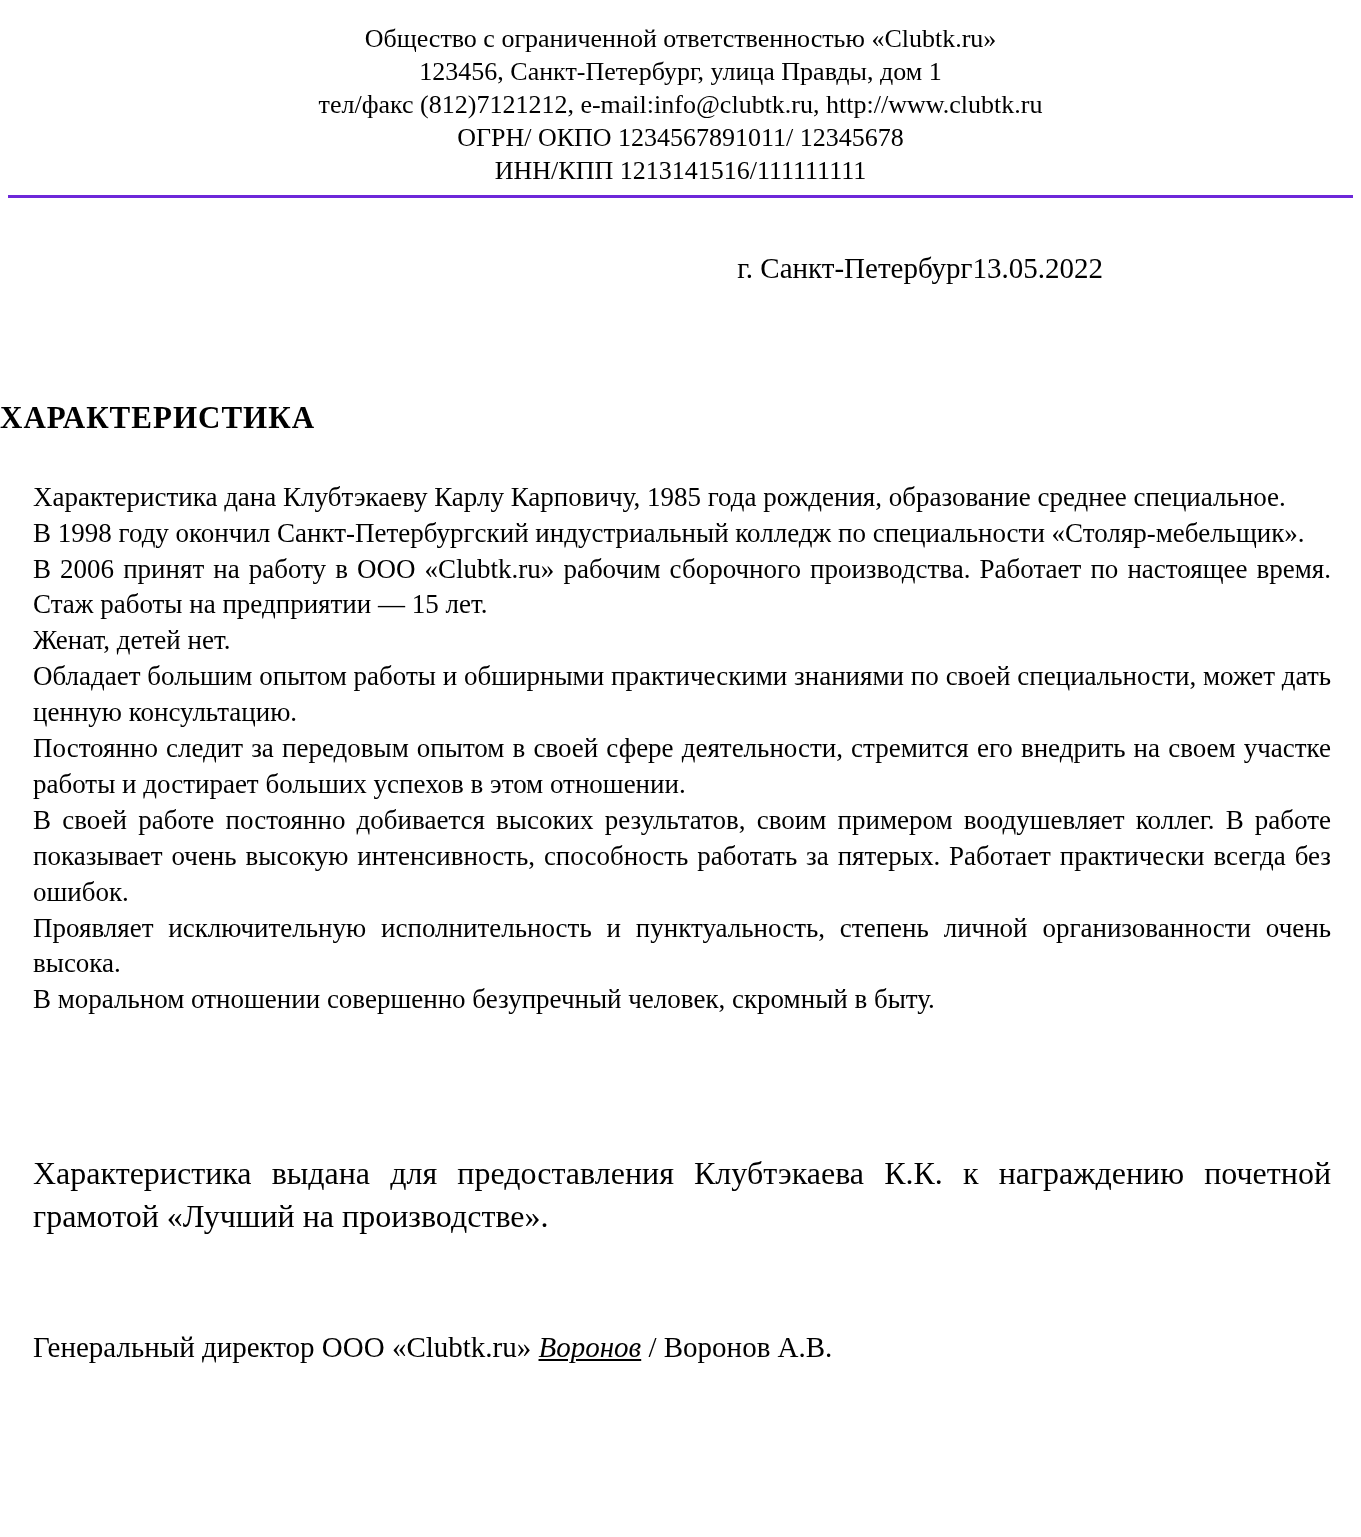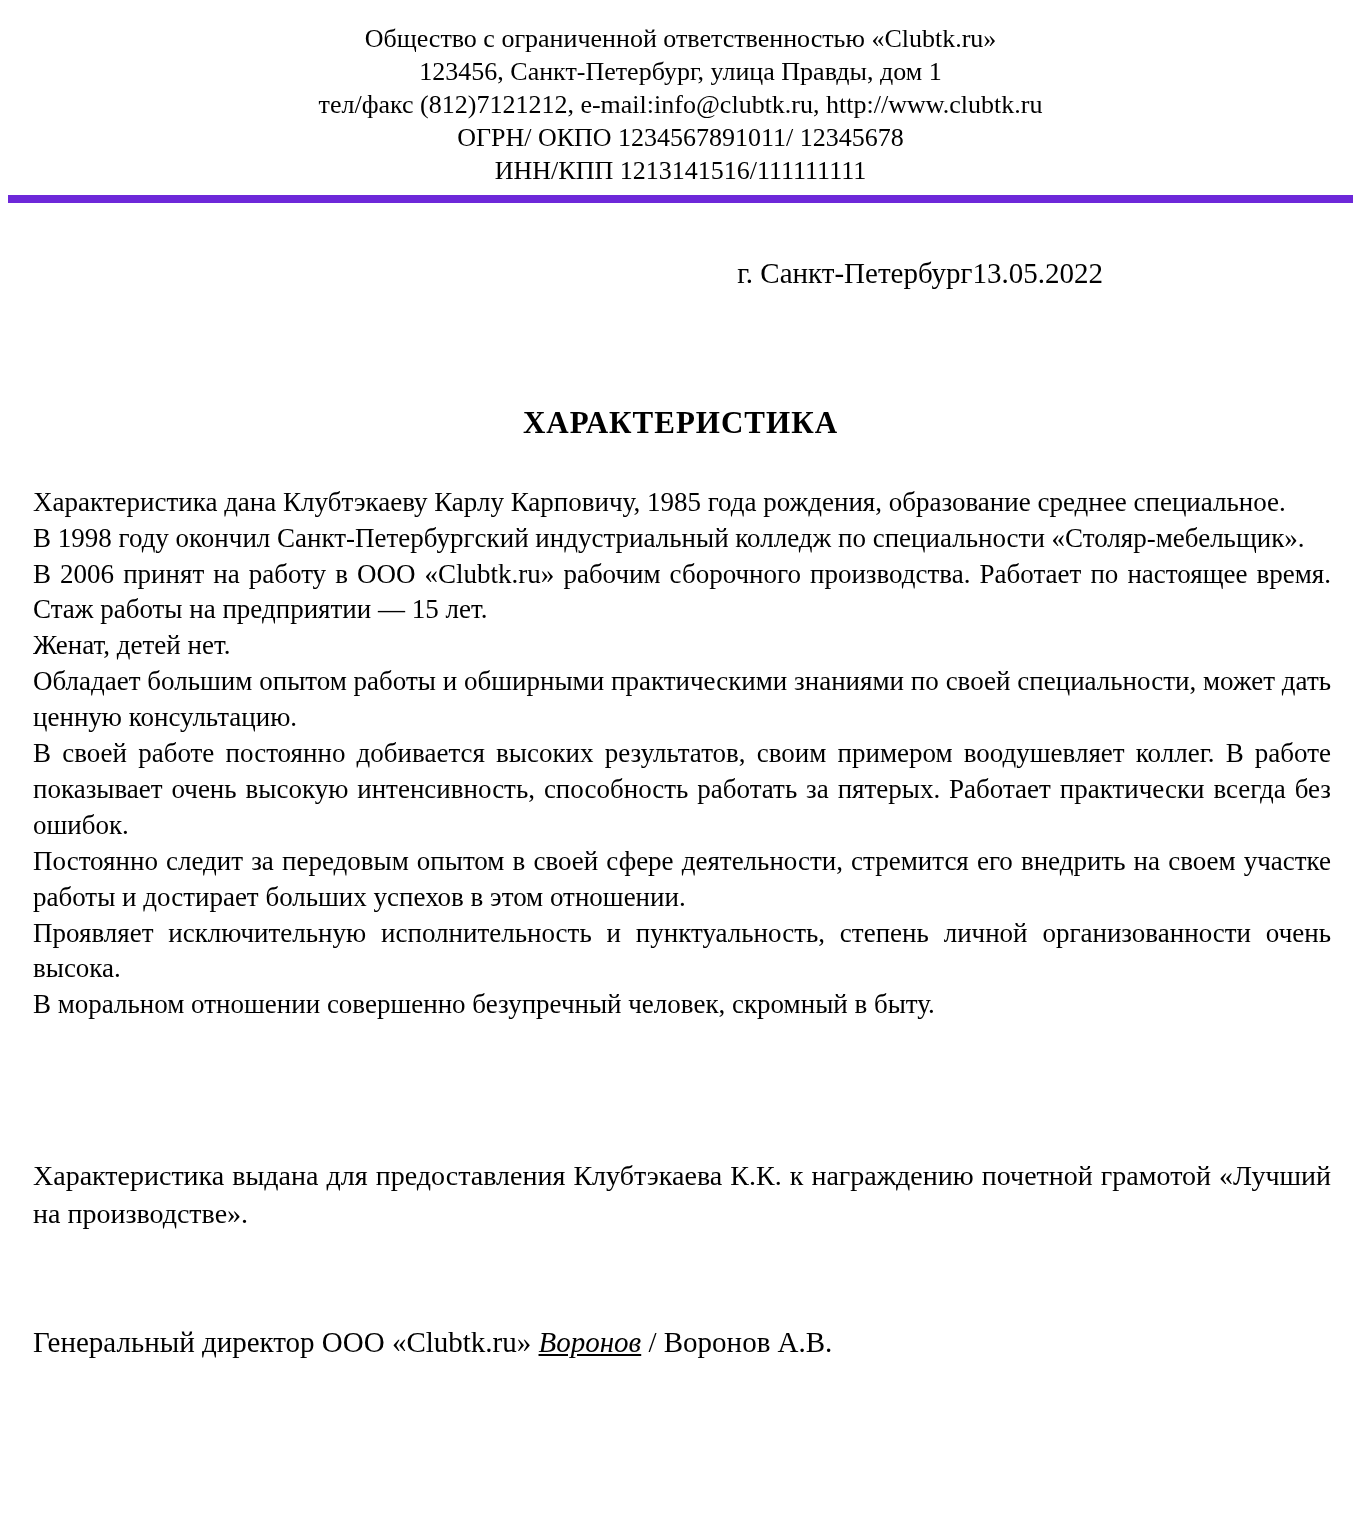--- a/index.html
+++ b/index.html
@@ -16,47 +16,46 @@
     height: 1537px;
     background: #ffffff;
     overflow: hidden;
   }
   .letterhead {
     margin: 22px 8px 0 8px;
     text-align: center;
     font-size: 26px;
     line-height: 33px;
     padding-bottom: 8px;
-    border-bottom: 8px solid #6d28d9;
+    border-bottom: 3px solid #6d28d9;
   }
   .dateline {
     display: flex;
     justify-content: flex-end;
     margin: 52px 30px 0 33px;
     padding-right: 228px;
     font-size: 29px;
     line-height: 1.3;
   }
   .doc-title {
     margin-top: 112px;
-    text-align: center;
     font-size: 31px;
     font-weight: bold;
     letter-spacing: 1px;
   }
   .body-text {
     margin: 44px 30px 0 33px;
     font-size: 27px;
     line-height: 1.33;
     text-align: justify;
   }
   .body-text p { margin: 0; }
   .issued {
     margin: 134px 30px 0 33px;
-    font-size: 28px;
+    font-size: 32px;
     line-height: 1.33;
     text-align: justify;
   }
   .signature {
     margin: 92px 30px 0 33px;
     font-size: 29px;
     line-height: 1.3;
   }
   .sig-handwritten {
     font-style: italic;
@@ -82,22 +81,22 @@
   </div>
 
   <div class="doc-title">ХАРАКТЕРИСТИКА</div>
 
   <div class="body-text">
     <p>Характеристика дана Клубтэкаеву Карлу Карповичу, 1985 года рождения, образование среднее специальное.</p>
     <p>В 1998 году окончил Санкт-Петербургский индустриальный колледж по специальности «Столяр-мебельщик».</p>
     <p>В 2006 принят на работу в ООО «Clubtk.ru» рабочим сборочного производства. Работает по настоящее время. Стаж работы на предприятии — 15 лет.</p>
     <p>Женат, детей нет.</p>
     <p>Обладает большим опытом работы и обширными практическими знаниями  по своей специальности, может дать ценную консультацию.</p>
+    <p>Постоянно следит за передовым опытом в своей сфере деятельности, стремится его внедрить на своем участке работы и достирает больших успехов в этом отношении.</p>
     <p>В своей работе постоянно добивается высоких результатов, своим примером воодушевляет коллег. В работе показывает очень высокую интенсивность, способность работать за пятерых. Работает практически всегда без ошибок.</p>
-    <p>Постоянно следит за передовым опытом в своей сфере деятельности, стремится его внедрить на своем участке работы и достирает больших успехов в этом отношении.</p>
     <p>Проявляет исключительную исполнительность и пунктуальность, степень личной организованности очень высока.</p>
     <p>В моральном отношении совершенно безупречный человек, скромный в быту.</p>
   </div>
 
   <div class="issued">Характеристика выдана для предоставления Клубтэкаева К.К. к награждению почетной грамотой «Лучший на производстве».</div>
 
   <div class="signature">
     <span>Генеральный директор ООО «Clubtk.ru» </span><span class="sig-handwritten">Воронов</span><span> / Воронов А.В.</span>
   </div>
 

